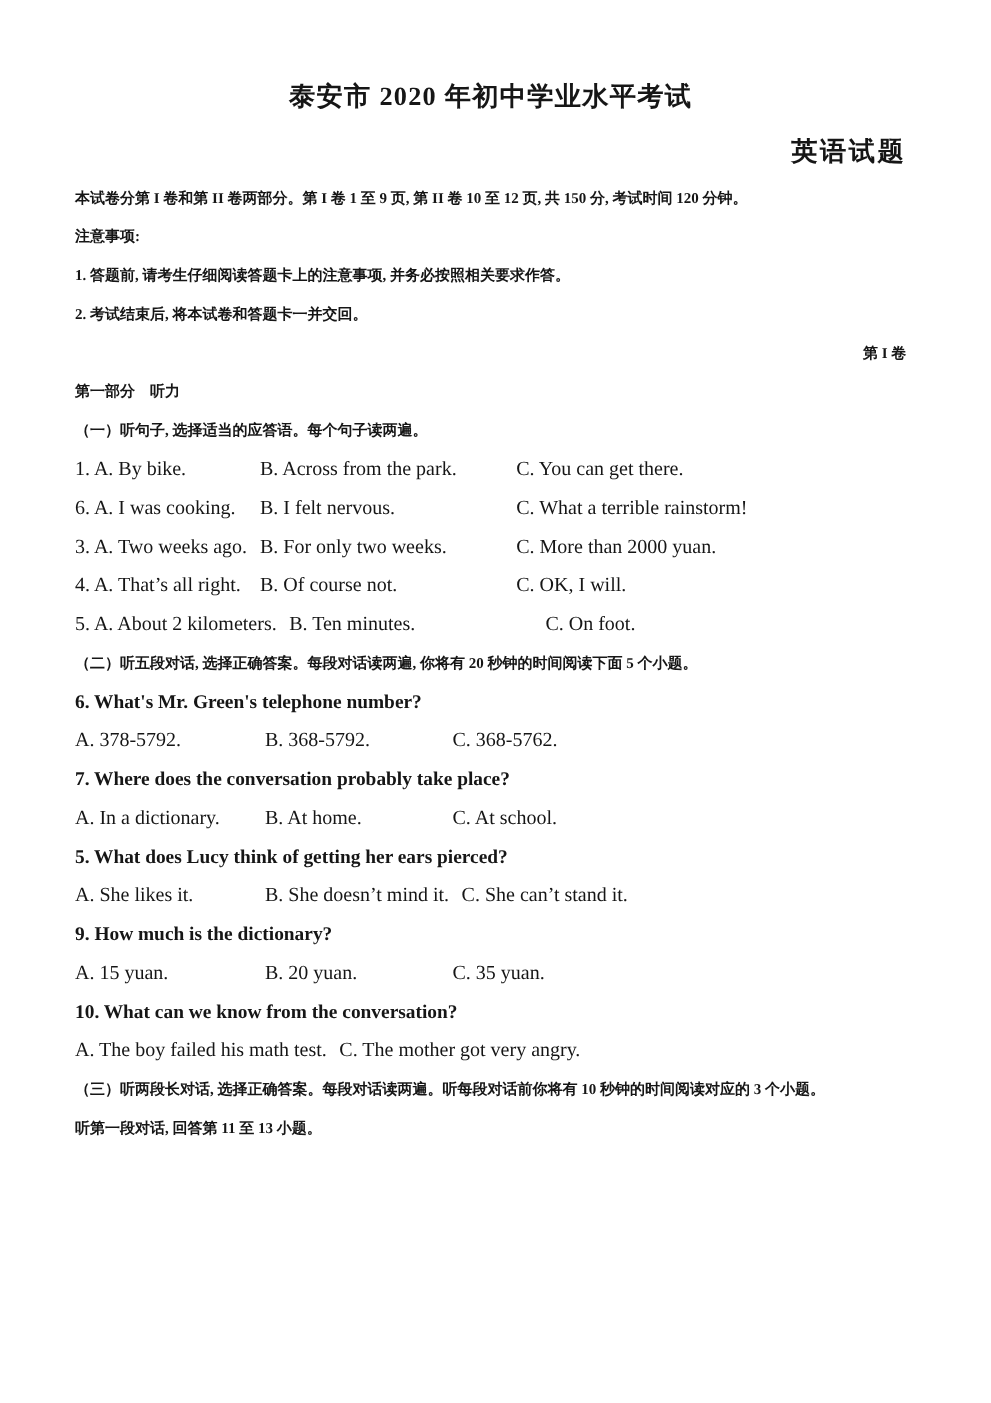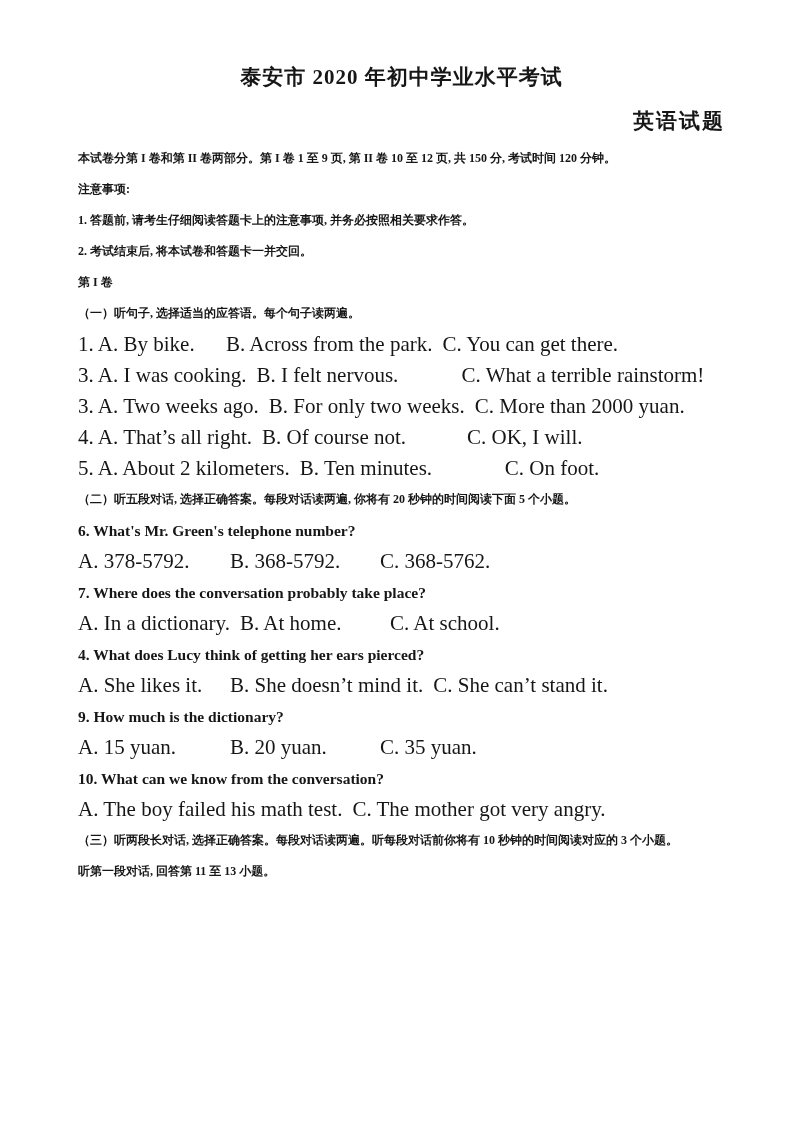--- a/index.html
+++ b/index.html
@@ -4,21 +4,21 @@
 <style>
   html, body { margin: 0; padding: 0; background: #ffffff; }
   .page {
     position: relative;
     width: 793px;
     height: 1122px;
     margin: 0 auto;
     background: #ffffff;
     color: #161616;
     box-sizing: border-box;
-    padding: 63px 68px 0 78px;
+    padding: 63px 68px 0 60px;
     font-family: "Liberation Serif", "DejaVu Serif", serif;
     overflow: hidden;
   }
   .title {
     margin: 0;
     font-size: 21px;
     font-weight: bold;
     text-align: center;
     line-height: 28px;
     letter-spacing: 1px;
@@ -31,31 +31,31 @@
     line-height: 28px;
     letter-spacing: 2px;
   }
   .content { margin-top: 8px; }
   .zh {
     font-size: 12px;
     font-weight: bold;
     line-height: 31px;
     margin: 0;
   }
-  .center { text-align: left; }
+  .center { text-align: right; }
   .stem {
     font-size: 15.5px;
     font-weight: bold;
     line-height: 31px;
     margin: 0;
   }
   .optrow {
     display: flex;
     flex-wrap: nowrap;
-    font-size: 21px;
+    font-size: 16px;
     line-height: 31px;
     font-family: Liberation Serif, serif;
   }
   .optrow .opt {
     flex: 0 0 auto;
     white-space: nowrap;
     padding-right: 10px;
     box-sizing: border-box;
   }
   .s1 .opt:nth-child(1) { min-width: 148px; }
@@ -72,30 +72,31 @@
   <h2 class="subtitle">英语试题</h2>
 
   <div class="content">
 
     <p class="zh">本试卷分第 I 卷和第 II 卷两部分。第 I 卷 1 至 9 页, 第 II 卷 10 至 12 页, 共 150 分, 考试时间 120 分钟。</p>
     <p class="zh">注意事项:</p>
     <p class="zh">1. 答题前, 请考生仔细阅读答题卡上的注意事项, 并务必按照相关要求作答。</p>
     <p class="zh">2. 考试结束后, 将本试卷和答题卡一并交回。</p>
 
     <p class="zh center">第 I 卷</p>
+    <p class="zh">第一部分　听力</p>
 
     <p class="zh">（一）听句子, 选择适当的应答语。每个句子读两遍。</p>
 
     <div class="optrow s1">
       <span class="opt">1. A. By bike.</span>
       <span class="opt">B. Across from the park.</span>
       <span class="opt">C. You can get there.</span>
     </div>
     <div class="optrow s1">
-      <span class="opt">3. A. I was cooking.</span>
+      <span class="opt">6. A. I was cooking.</span>
       <span class="opt">B. I felt nervous.</span>
       <span class="opt">C. What a terrible rainstorm!</span>
     </div>
     <div class="optrow s1">
       <span class="opt">3. A. Two weeks ago.</span>
       <span class="opt">B. For only two weeks.</span>
       <span class="opt">C. More than 2000 yuan.</span>
     </div>
     <div class="optrow s1">
       <span class="opt">4. A. That’s all right.</span>
@@ -117,21 +118,21 @@
       <span class="opt">C. 368-5762.</span>
     </div>
 
     <p class="stem">7. Where does the conversation probably take place?</p>
     <div class="optrow s2">
       <span class="opt">A. In a dictionary.</span>
       <span class="opt">B. At home.</span>
       <span class="opt">C. At school.</span>
     </div>
 
-    <p class="stem">4. What does Lucy think of getting her ears pierced?</p>
+    <p class="stem">5. What does Lucy think of getting her ears pierced?</p>
     <div class="optrow s2">
       <span class="opt">A. She likes it.</span>
       <span class="opt">B. She doesn’t mind it.</span>
       <span class="opt">C. She can’t stand it.</span>
     </div>
 
     <p class="stem">9. How much is the dictionary?</p>
     <div class="optrow s2">
       <span class="opt">A. 15 yuan.</span>
       <span class="opt">B. 20 yuan.</span>

